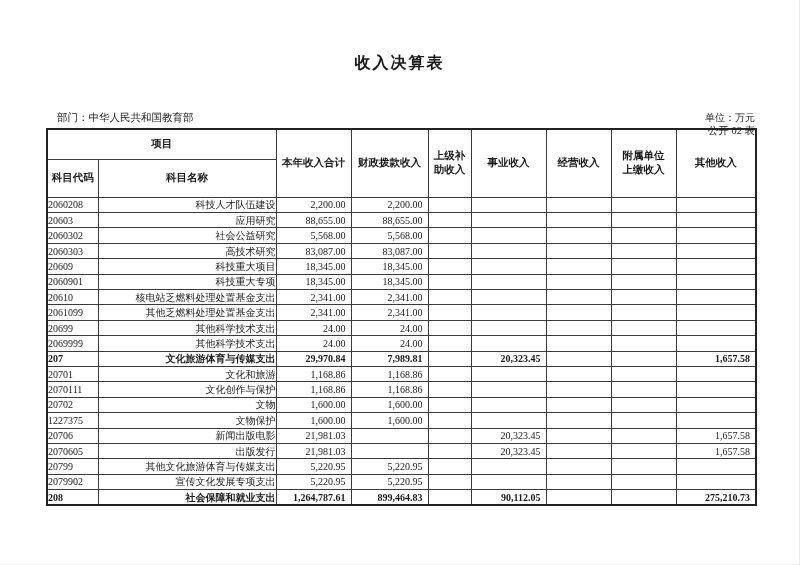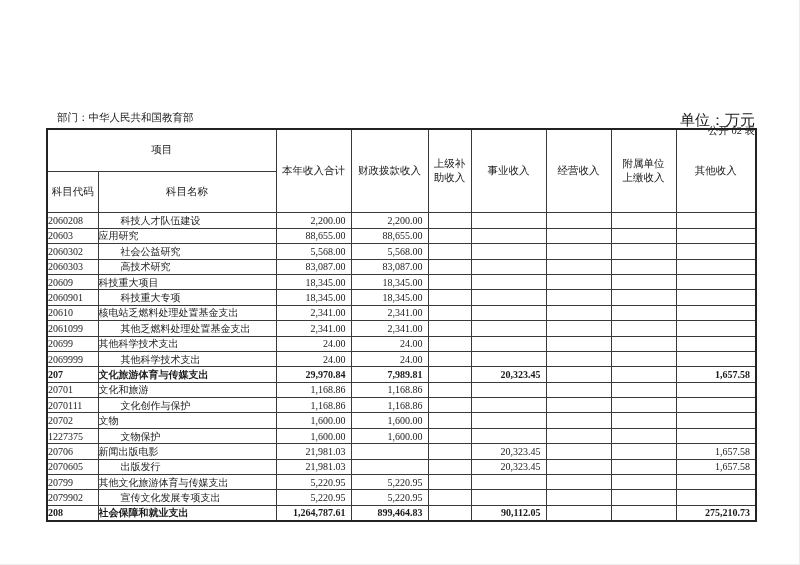--- a/index.html
+++ b/index.html
@@ -30,71 +30,72 @@
     position: absolute; top: 96px; right: 44px;
     font-size: 10.5px;
     margin-top: 28px;
   }
   .dept-label {
     position: absolute; top: 111px; left: 57px;
     font-size: 10.5px;
   }
   .unit-label {
     position: absolute; top: 111px; right: 44px;
-    font-size: 15px;
+    font-size: 10px;
   }
   table.income-table {
     position: absolute; top: 128px; left: 46px;
     width: 709px;
     border-collapse: collapse;
     table-layout: fixed;
     border: 2px solid #222222;
   }
   .income-table th, .income-table td {
     border: 1px solid #3a3a3a;
     overflow: hidden;
     box-sizing: border-box;
   }
   .income-table thead th {
-    font-weight: normal;
+    font-weight: bold;
     font-size: 10.5px;
     text-align: center;
     vertical-align: middle;
     white-space: pre-line;
     line-height: 1.4;
-    padding: 13px 1px;
+    padding: 7px 1px;
   }
   .income-table thead tr.group-row th { height: 18px; }
   .income-table thead tr.label-row th { height: 38px; }
   .income-table tbody tr { height: 15.4px; }
   .income-table tbody td {
     font-size: 10px;
     padding: 0;
     line-height: 1.1;
     vertical-align: middle;
     white-space: nowrap;
   }
   .income-table td.code { text-align: left; padding-left: 0; }
-  .income-table td.name { text-align: left; }
+  .income-table td.name { text-align: right; }
   .income-table td.name.indent-1 { }
   .income-table td.name.indent-2 { padding-left: 22px; }
   .income-table td.num { text-align: right; padding-right: 5px; }
   .income-table tr.bold-row td { font-weight: bold; }
   .page-number {
     position: absolute; top: 500px; left: 0;
     width: 709px; margin-left: 46px;
     text-align: center;
     font-size: 9.5px;
   }
 </style>
 </head>
 <body>
 
 <div class="page">
 
+  <h1 class="doc-title">收入决算表</h1>
 
   <div class="table-code">公开 02 表</div>
   <div class="dept-label">部门：中华人民共和国教育部</div>
   <div class="unit-label">单位：万元</div>
 
   <table class="income-table">
     <colgroup>
       <col style="width:51px">
       <col style="width:178px">
       <col style="width:75px">

